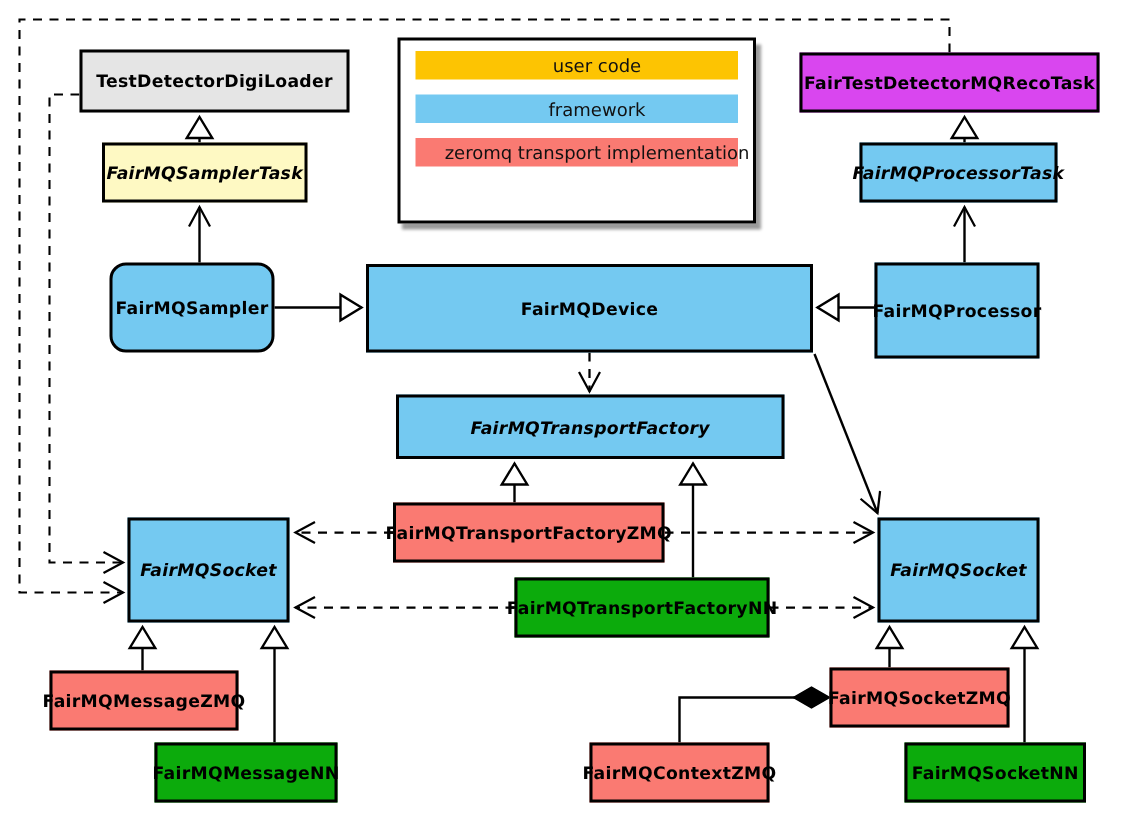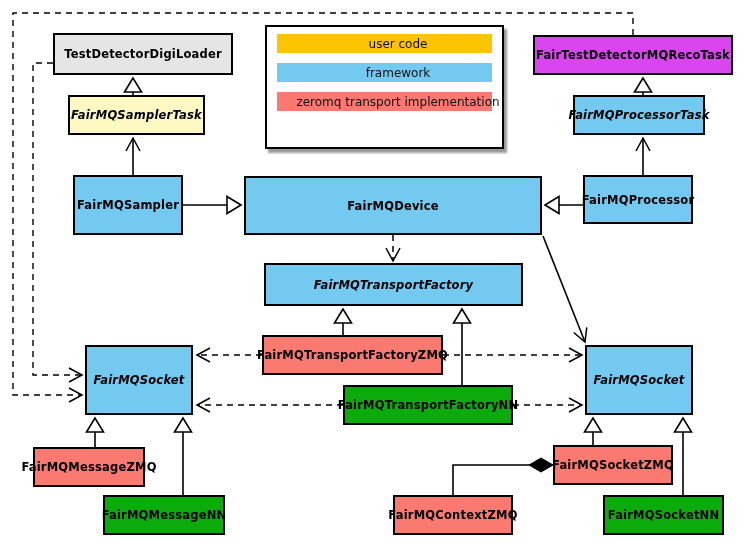--- a/index.html
+++ b/index.html
@@ -12,29 +12,29 @@
     position:absolute;box-sizing:border-box;border:2px solid #000;
     display:flex;align-items:center;justify-content:center;text-align:center;
     font-weight:bold;font-size:11.5px;letter-spacing:0.2px;color:#000;white-space:nowrap;
   }
   .abstract{font-style:italic;}
   
   #n1 {left:53px;  top:33px;  width:180px; height:42px;}
   #n2 {left:533px; top:35px;  width:200px; height:40px;}
   #n3 {left:68px;  top:95px;  width:137px; height:40px;}
   #n4 {left:573px; top:95px;  width:132px; height:40px;}
-  #n5 {left:73px;  top:175px; width:110px; height:60px;}
+  #n5 {left:73px;  top:175px; width:110px; height:60px;border-radius:11px;}
   #n6 {left:244px; top:176px; width:298px; height:59px;}
-  #n7 {left:583px; top:175px; width:110px; height:49px;}
+  #n7 {left:583px; top:175px; width:110px; height:64px;}
   #n8 {left:264px; top:263px; width:259px; height:43px;}
   #n9 {left:262px; top:335px; width:181px; height:40px;}
   #n10{left:343px; top:385px; width:170px; height:40px;}
   #n11{left:85px;  top:345px; width:108px; height:70px;}
   #n12{left:585px; top:345px; width:108px; height:70px;}
-  #n13{left:33px;  top:447px; width:112px; height:40px;}
+  #n13{left:33px;  top:447px; width:126px; height:40px;}
   #n14{left:103px; top:495px; width:122px; height:40px;}
   #n15{left:553px; top:445px; width:120px; height:40px;}
   #n16{left:603px; top:495px; width:121px; height:40px;}
   #n17{left:393px; top:495px; width:120px; height:40px;}
   
   .legend{
     position:absolute;left:265px;top:25px;width:239px;height:124px;box-sizing:border-box;
     background:#fff;border:2px solid #000;box-shadow:3px 4px 2px #9a9a9a;
     display:flex;flex-direction:column;gap:10px;padding:7px 10px;
   }

